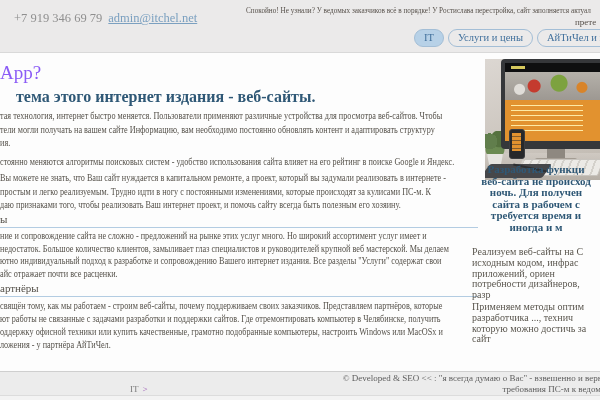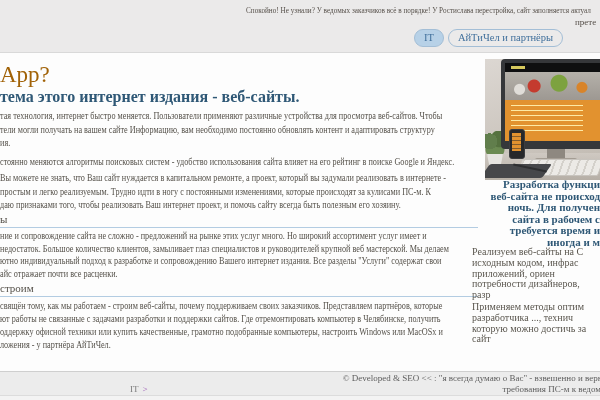--- a/index.html
+++ b/index.html
@@ -14,22 +14,22 @@
   .contact{position:absolute;left:14px;top:11px;font-size:12.5px;color:#8f8f8f;white-space:nowrap;}
   .email{color:#7ba0c0;text-decoration:underline;margin-left:6px;cursor:pointer;}
   .notice1{position:absolute;left:246px;top:5px;font-size:9px;color:#554f49;white-space:nowrap;
            transform:scaleX(.8);transform-origin:0 0;}
   .notice2{position:absolute;left:575px;top:17px;font-size:9px;color:#554f49;white-space:nowrap;}
   .nav{position:absolute;left:414px;top:29px;display:flex;gap:4px;white-space:nowrap;}
   .pill{font-size:10.5px;color:#41709c;border:1px solid #a3bed6;border-radius:10px;
         padding:2px 9px;background:transparent;line-height:12px;cursor:pointer;}
   .pill.active{background:#b7d1e7;}
   
-  .h1{position:absolute;left:0;top:62px;font-size:23px;color:#a16207;text-align:right;}
-  .h2{position:absolute;left:0;top:88px;font-size:16px;font-weight:bold;color:#2f5876;}
+  .h1{position:absolute;left:0;top:62px;font-size:19px;color:#8b5cf6;text-align:right;}
+  .h2{position:absolute;left:16px;top:88px;font-size:16px;font-weight:bold;color:#2f5876;}
   .para{position:absolute;left:0;width:630px;font-size:10px;color:#55514a;white-space:pre-line;
         transform:scaleX(.82);transform-origin:0 0;}
   .p1{top:109px;line-height:13.5px;}
   .p2{top:155px;line-height:13.5px;}
   .p3{top:171px;line-height:13.5px;}
   .p4{top:230px;line-height:12.5px;}
   .p5{top:299px;line-height:13px;}
   .sec{position:absolute;left:0;font-size:11px;color:#55514a;}
   .sec1{top:213px;}
   .sec2{top:282px;}
@@ -64,21 +64,21 @@
   .stand{left:62px;top:90px;width:18px;height:10px;background:#8e8880;}
   .standbase{left:50px;top:99px;width:42px;height:4px;background:#a49d94;border-radius:2px;}
   .phone{left:24px;top:70px;width:14px;height:28px;background:#27282a;border:1px solid #3c3d40;border-radius:3px;}
   .pscr{left:2px;top:3px;width:9px;height:18px;background:#e2922f;
      background-image:repeating-linear-gradient(rgba(0,0,0,0) 0 3px,rgba(40,40,40,.5) 3px 4px);}
   .kb{left:34px;top:100px;width:80px;height:15px;background:#eceae6;border:1px solid #c8c4be;border-radius:2px;
       transform:skewX(-20deg);
       background-image:repeating-linear-gradient(90deg,#d4d1cb 0 2px,transparent 2px 8px);}
   .tablet{left:0;top:105px;width:62px;height:14px;background:#46474a;border-radius:2px;transform:skewX(-35deg);}
   .pen{left:28px;top:108px;width:34px;height:2px;background:#2e2f31;transform:rotate(12deg);}
-  .sb-head{position:absolute;left:472px;top:179px;width:128px;text-align:right;font-weight:bold;
+  .sb-head{position:absolute;left:472px;top:164px;width:128px;text-align:center;font-weight:bold;
            font-size:11px;line-height:11.5px;color:#2f5876;white-space:pre-line;}
   .sb-p{position:absolute;left:472px;width:128px;text-align:left;font-size:10px;line-height:10.8px;
         color:#5a564e;white-space:pre-line;}
   .sb-p1{top:247px;}
   .sb-p2{top:302px;}
   
   .footer{position:absolute;left:0;top:371px;width:600px;height:23px;background:#ececec;border-top:1px solid #cfcfcf;}
   .credits{position:absolute;left:0;top:374px;font-size:10px;color:#6b6b6b;white-space:nowrap;margin-top:44px;}
   .credits a{color:#7ba0c0;text-decoration:underline;cursor:pointer;}
   .crumb{position:absolute;left:130px;top:384px;font-size:9px;color:#7a7a7a;}
@@ -87,24 +87,28 @@
   .copy{position:absolute;left:330px;top:373px;width:277px;text-align:right;font-size:9px;line-height:10.5px;
         color:#5d5d5d;white-space:pre-line;}
   .bottomstrip{position:absolute;left:0;top:395px;width:600px;height:5px;background:#f3f3f3;border-top:1px solid #dcdcdc;}
 </style>
 </head>
 <body>
 
 <div class="screen">
 
   <header class="topbar">
+    <div class="contact">
+      <span>+7 919 346 69 79</span><span class="email">admin@itchel.net</span>
+    </div>
     <div class="notice1">Спокойно! Не узнали? У ведомых заказчиков всё в порядке! У Ростислава перестройка, сайт заполняется актуал</div>
     <div class="notice2">прете</div>
     <nav class="nav">
       <span class="pill active">IT</span>
+      <span class="pill">Услуги и цены</span>
       <span class="pill">АйТиЧел и партнёры</span>
 
     </nav>
   </header>
 
   <main>
     <div class="h1">App?</div>
     <div class="h2">тема этого интернет издания - веб-сайты.</div>
     <div class="para p1">тая технология, интернет быстро меняется. Пользователи применяют различные устройства для просмотра веб-сайтов. Чтобы
 тели могли получать на вашем сайте Информацию, вам необходимо постоянно обновлять контент и адаптировать структуру
@@ -114,21 +118,21 @@
 простым и легко реализуемым. Трудно идти в ногу с постоянными изменениями, которые происходят за кулисами ПС-м. К
 даю признаками того, чтобы реализовать Ваш интернет проект, и помочь сайту всегда быть полезным его хозяину.</div>
 
     <div class="sec sec1">ы</div>
     <div class="rule rule1"></div>
     <div class="para p4">ние и сопровождение сайта не сложно - предложений на рынке этих услуг много. Но широкий ассортимент услуг имеет и
 недостаток. Большое количество клиентов, замыливает глаз специалистов и руководителей крупной веб мастерской. Мы делаем
 ютно индивидуальный подход к разработке и сопровождению Вашего интернет издания. Все разделы "Услуги" содержат свои
 айс отражает почти все расценки.</div>
 
-    <div class="sec sec2">строим</div>
+    <div class="sec sec2">артнёры</div>
     <div class="rule rule2"></div>
     <div class="para p5">свящён тому, как мы работаем - строим веб-сайты, почему поддерживаем своих заказчиков. Представляем партнёров, которые
 ют работы не связанные с задачами разработки и поддержки сайтов. Где отремонтировать компьютер в Челябинске, получить
 оддержку офисной техники или купить качественные, грамотно подобранные компьютеры, настроить Windows или MacOSx и
 ложения - у партнёра АйТиЧел.</div>
   </main>
 
   <aside>
     <div class="photo">
       <div class="desk"></div>

